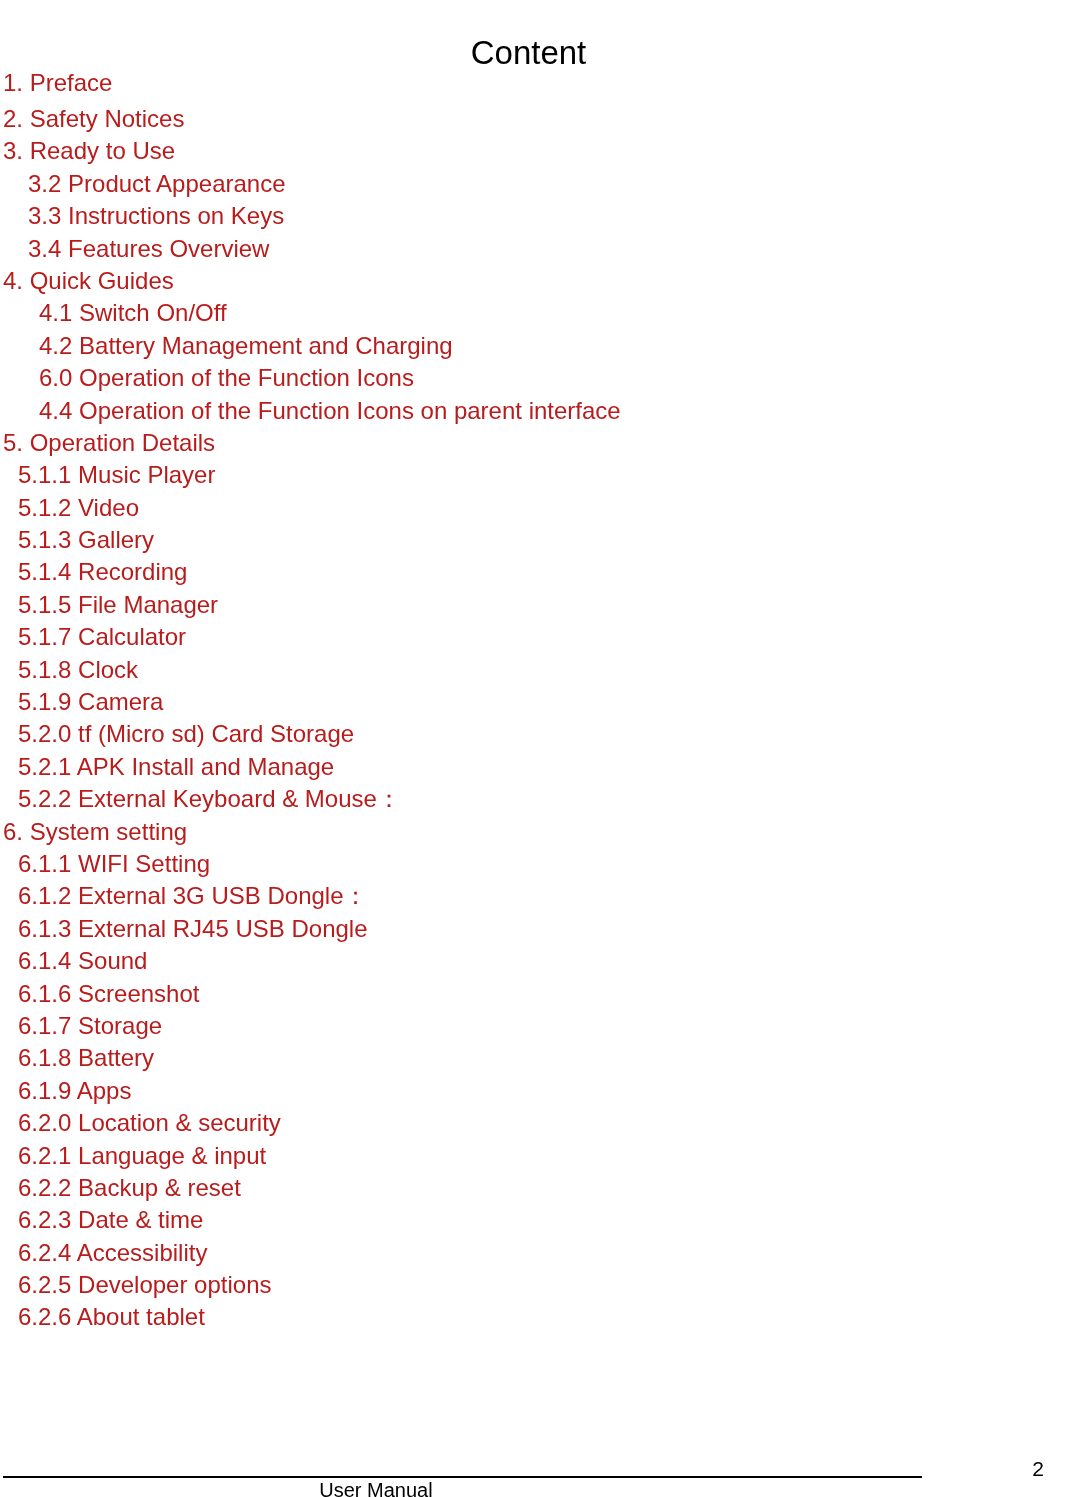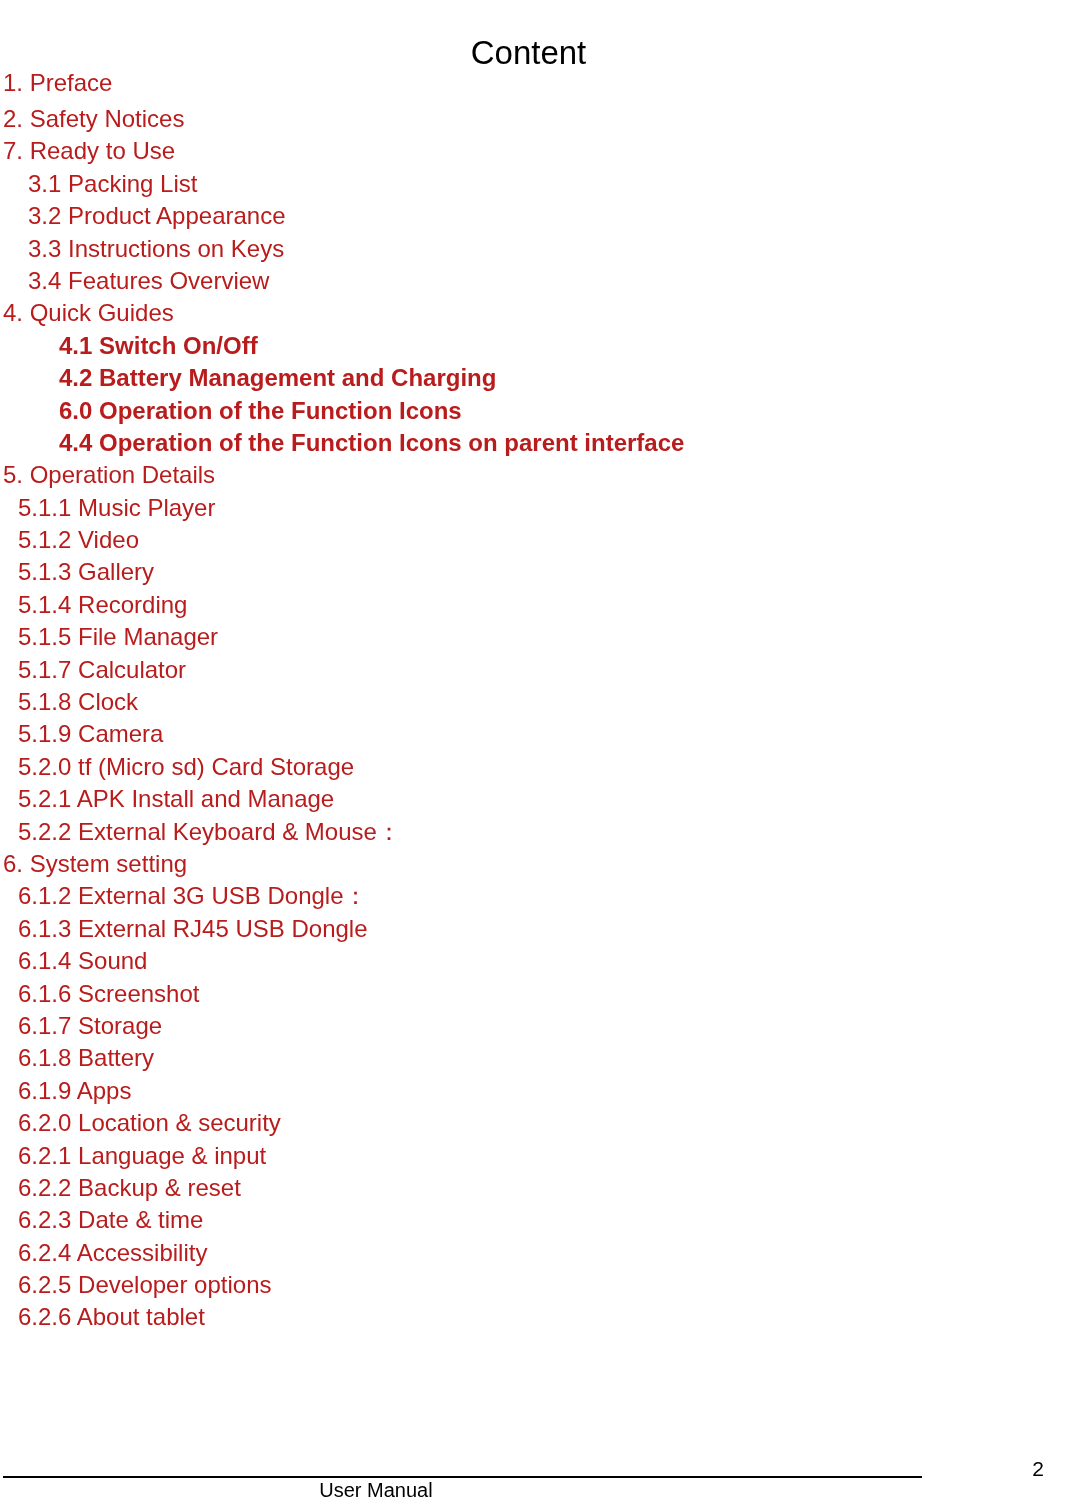--- a/index.html
+++ b/index.html
@@ -52,21 +52,21 @@
     font-size: 24px;
     line-height: 32.4px;
     height: 32.4px;
     font-weight: 400;
     white-space: pre;
     color: #b91c1c;
   }
   
   .lvl-0 { padding-left: 3px; }
   .lvl-1 { padding-left: 28px; }
-  .lvl-2 { padding-left: 59px; font-weight: bold; }
+  .lvl-2 { padding-left: 39px; }
   .lvl-3 { padding-left: 18px; }
 
   
   .toc-entry.extra-gap { height: 37px; line-height: 34px; }
 
   
   .footer {
     position: absolute;
     left: 0;
     top: 1450px;
@@ -105,22 +105,21 @@
 </head>
 <body>
 
 <div class="page">
 
   <h1 class="doc-title">Content</h1>
 
   <div class="toc" id="toc-list">
       <div class="toc-entry lvl-0 extra-gap">1. Preface</div>
       <div class="toc-entry lvl-0">2. Safety Notices</div>
-      <div class="toc-entry lvl-0">7. Ready to Use</div>
-      <div class="toc-entry lvl-1">3.1 Packing List</div>
+      <div class="toc-entry lvl-0">3. Ready to Use</div>
       <div class="toc-entry lvl-1">3.2 Product Appearance</div>
       <div class="toc-entry lvl-1">3.3 Instructions on Keys</div>
       <div class="toc-entry lvl-1">3.4 Features Overview</div>
       <div class="toc-entry lvl-0">4. Quick Guides</div>
       <div class="toc-entry lvl-2">4.1 Switch On/Off</div>
       <div class="toc-entry lvl-2">4.2 Battery Management and Charging</div>
       <div class="toc-entry lvl-2">6.0 Operation of the Function Icons</div>
       <div class="toc-entry lvl-2">4.4 Operation of the Function Icons on parent interface</div>
       <div class="toc-entry lvl-0">5. Operation Details</div>
       <div class="toc-entry lvl-3">5.1.1 Music Player</div>
@@ -128,20 +127,21 @@
       <div class="toc-entry lvl-3">5.1.3 Gallery</div>
       <div class="toc-entry lvl-3">5.1.4 Recording</div>
       <div class="toc-entry lvl-3">5.1.5 File Manager</div>
       <div class="toc-entry lvl-3">5.1.7 Calculator</div>
       <div class="toc-entry lvl-3">5.1.8 Clock</div>
       <div class="toc-entry lvl-3">5.1.9 Camera</div>
       <div class="toc-entry lvl-3">5.2.0 tf (Micro sd) Card Storage</div>
       <div class="toc-entry lvl-3">5.2.1 APK Install and Manage</div>
       <div class="toc-entry lvl-3">5.2.2 External Keyboard &amp; Mouse：</div>
       <div class="toc-entry lvl-0">6. System setting</div>
+      <div class="toc-entry lvl-3">6.1.1 WIFI Setting</div>
       <div class="toc-entry lvl-3">6.1.2 External 3G USB Dongle：</div>
       <div class="toc-entry lvl-3">6.1.3 External RJ45 USB Dongle</div>
       <div class="toc-entry lvl-3">6.1.4 Sound</div>
       <div class="toc-entry lvl-3">6.1.6 Screenshot</div>
       <div class="toc-entry lvl-3">6.1.7 Storage</div>
       <div class="toc-entry lvl-3">6.1.8 Battery</div>
       <div class="toc-entry lvl-3">6.1.9 Apps</div>
       <div class="toc-entry lvl-3">6.2.0 Location &amp; security</div>
       <div class="toc-entry lvl-3">6.2.1 Language &amp; input</div>
       <div class="toc-entry lvl-3">6.2.2 Backup &amp; reset</div>

